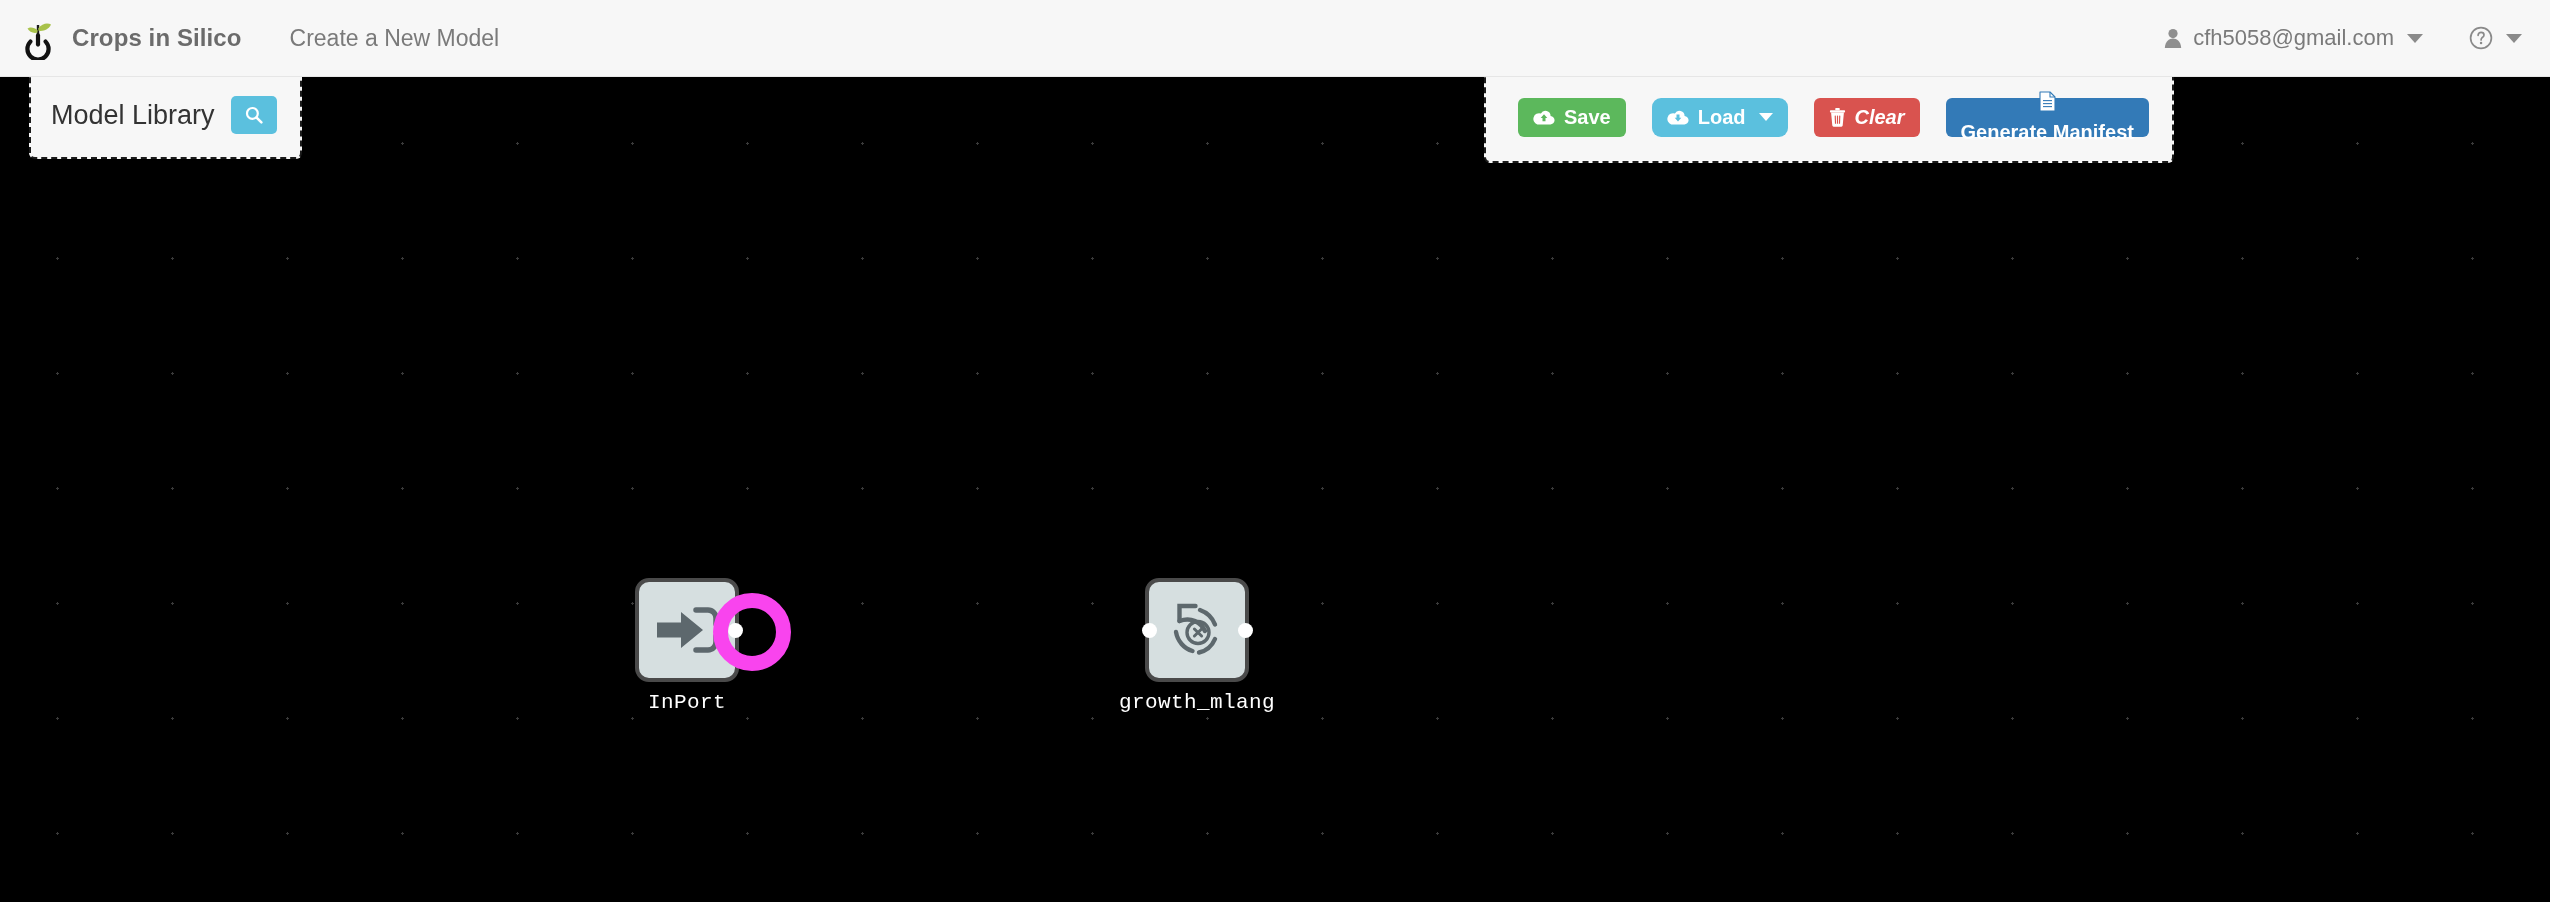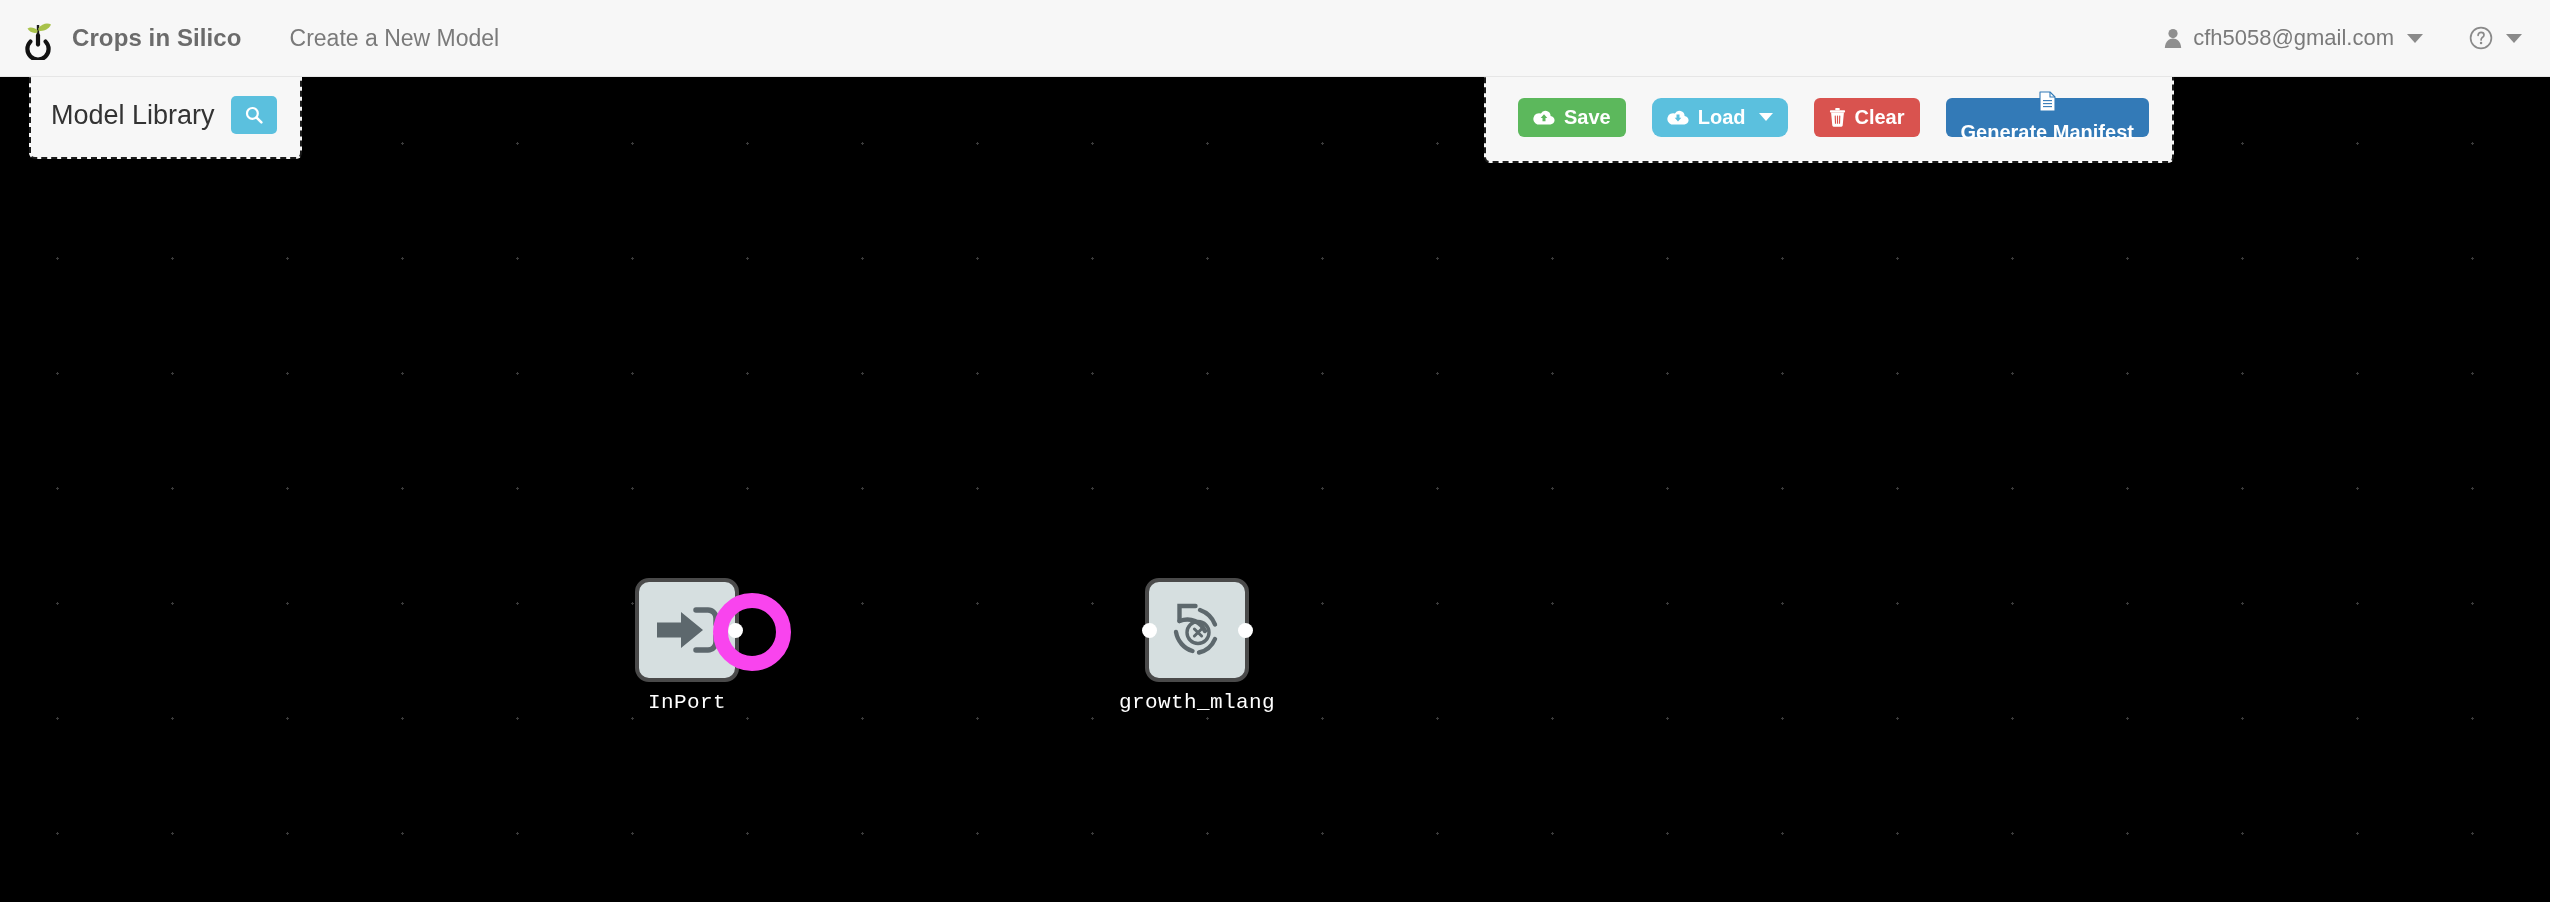--- a/index.html
+++ b/index.html
@@ -191,21 +191,21 @@
     gap: 9px;
     padding: 0 15px;
     height: 39px;
     cursor: pointer;
     white-space: nowrap;
     box-sizing: border-box;
   }
   .btn svg { display: block; flex: none; }
   .btn-save    { background: #5cb85c; }
   .btn-load    { background: #5bc0de; border-radius: 9px; }
-  .btn-clear   { background: #d9534f; }
+  .btn-clear   { background: #d9534f; font-style: italic; }
   .btn-manifest{ background: #337ab7; flex-direction: column; }
   .btn .btn-caret {
     width: 0; height: 0;
     border-left: 7px solid transparent;
     border-right: 7px solid transparent;
     border-top: 8px solid #ffffff;
     margin-left: 4px;
   }
 
   

